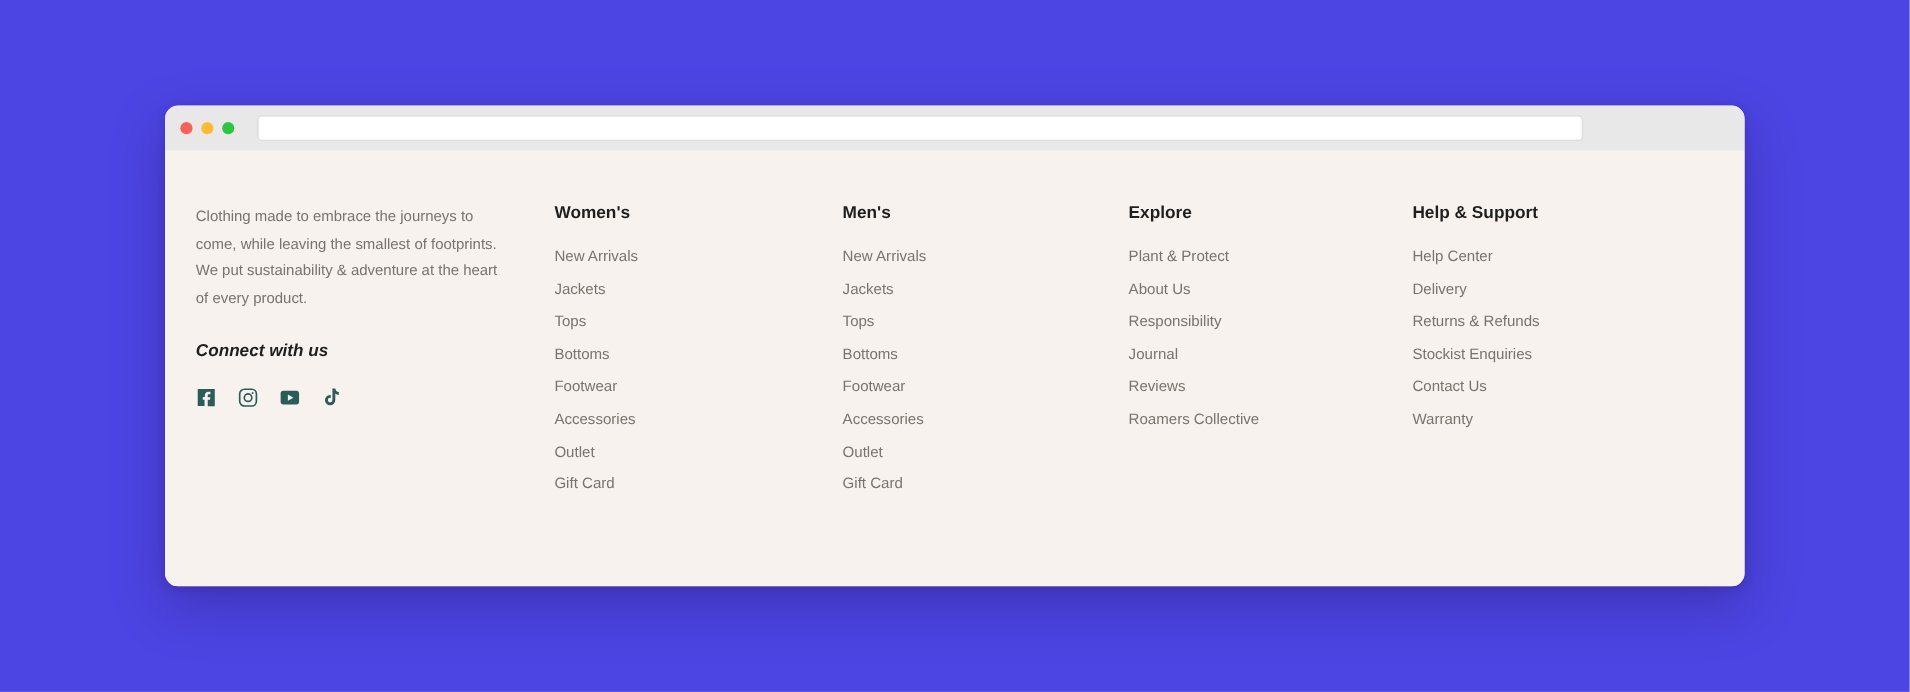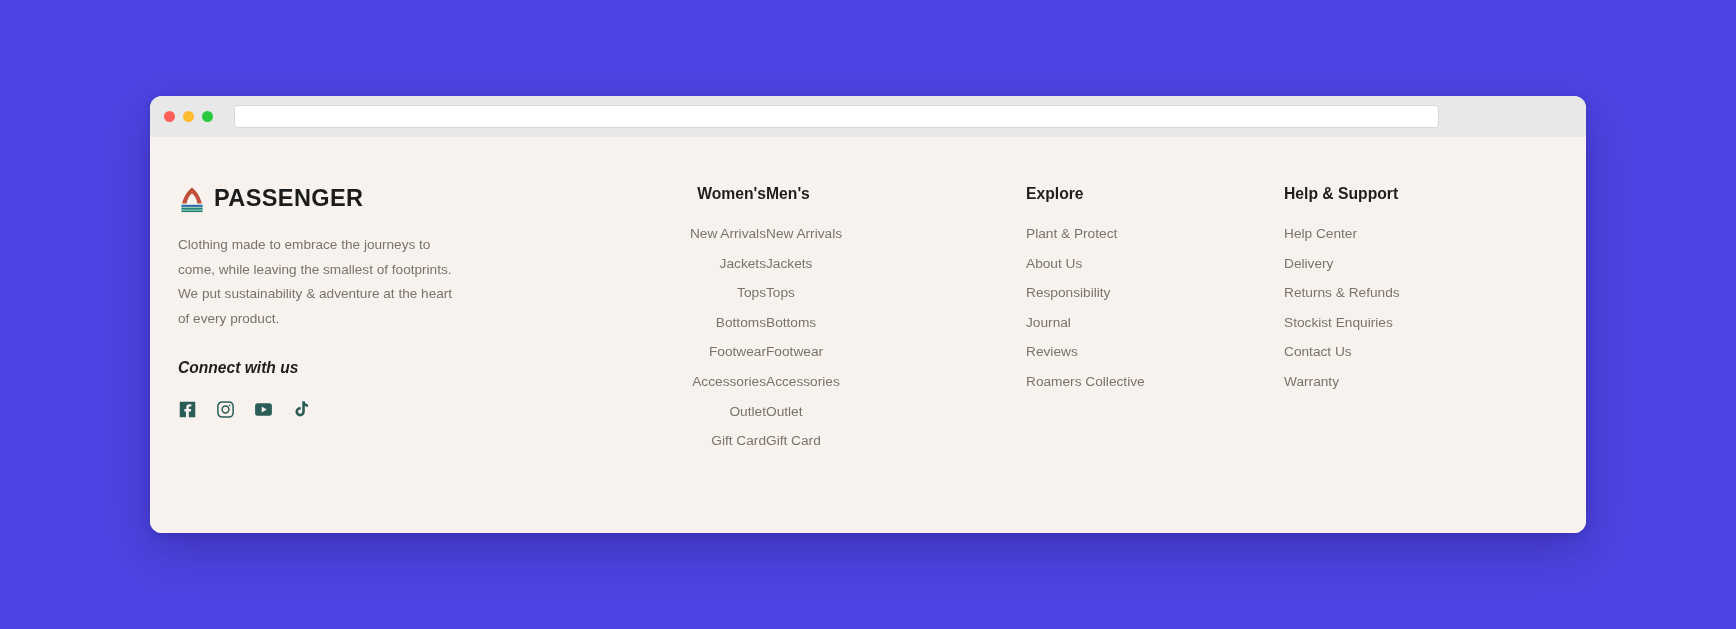--- a/index.html
+++ b/index.html
@@ -79,21 +79,21 @@
   }
 
   .footer-grid {
     display: flex;
     padding-left: 28px;
     padding-right: 30px;
   }
 
   .col-brand { width: 326px; flex: 0 0 326px; }
   .col-links { flex: 0 0 auto; }
-  .col-women   { width: 262px; text-align: right; }
+  .col-women   { width: 262px; }
   .col-men     { width: 260px; }
   .col-explore { width: 258px; }
   .col-help    { width: 200px; }
 
   
   .logo-row {
     display: flex;
     align-items: center;
     gap: 8px;
     margin-bottom: 20px;
@@ -172,31 +172,20 @@
       <span class="dot green"></span>
     </div>
     <div class="urlbar" title=""></div>
   </div>
 
   <div class="footer">
     <div class="footer-grid">
 
       <div class="col-brand">
 
-        <div class="logo-row">
-          <span class="logo-mark">
-            <svg viewBox="0 0 28 27" xmlns="http://www.w3.org/2000/svg">
-              <path d="M14 1.6 C9.2 5.2 5.4 11.6 4.2 17.4 L8.6 17.4 C9.4 13.2 11.3 9.6 14 7.3 C16.7 9.6 18.6 13.2 19.4 17.4 L23.8 17.4 C22.6 11.6 18.8 5.2 14 1.6 Z" fill="#c0503c"></path>
-              <rect x="3.4" y="18.8" width="21.2" height="2.1" fill="#2a6ca8"></rect>
-              <rect x="3.4" y="21.6" width="21.2" height="2.1" fill="#1f8476"></rect>
-              <rect x="3.4" y="24.4" width="21.2" height="1.7" fill="#1f8476"></rect>
-            </svg>
-          </span>
-          <span class="logo-word">PASSENGER</span>
-        </div>
 
         <p class="brand-desc">Clothing made to embrace the journeys to come, while leaving the smallest of footprints. We put sustainability &amp; adventure at the heart of every product.</p>
 
         <div class="connect-title">Connect with us</div>
 
         <div class="social-row">
 
           <a class="social-link">
             <svg viewBox="0 0 24 24" fill="currentColor" xmlns="http://www.w3.org/2000/svg">
               <path d="M2.2 2.2h19.6v19.6h-8.1v-7.3h2.6l.42-3.1h-3.04V9.6c0-.86.25-1.45 1.5-1.45h1.62V5.36c-.28-.04-1.25-.12-2.38-.12-2.36 0-3.96 1.43-3.96 4.07v1.98H8.02v3.1h2.06v7.3H2.2z"></path>

